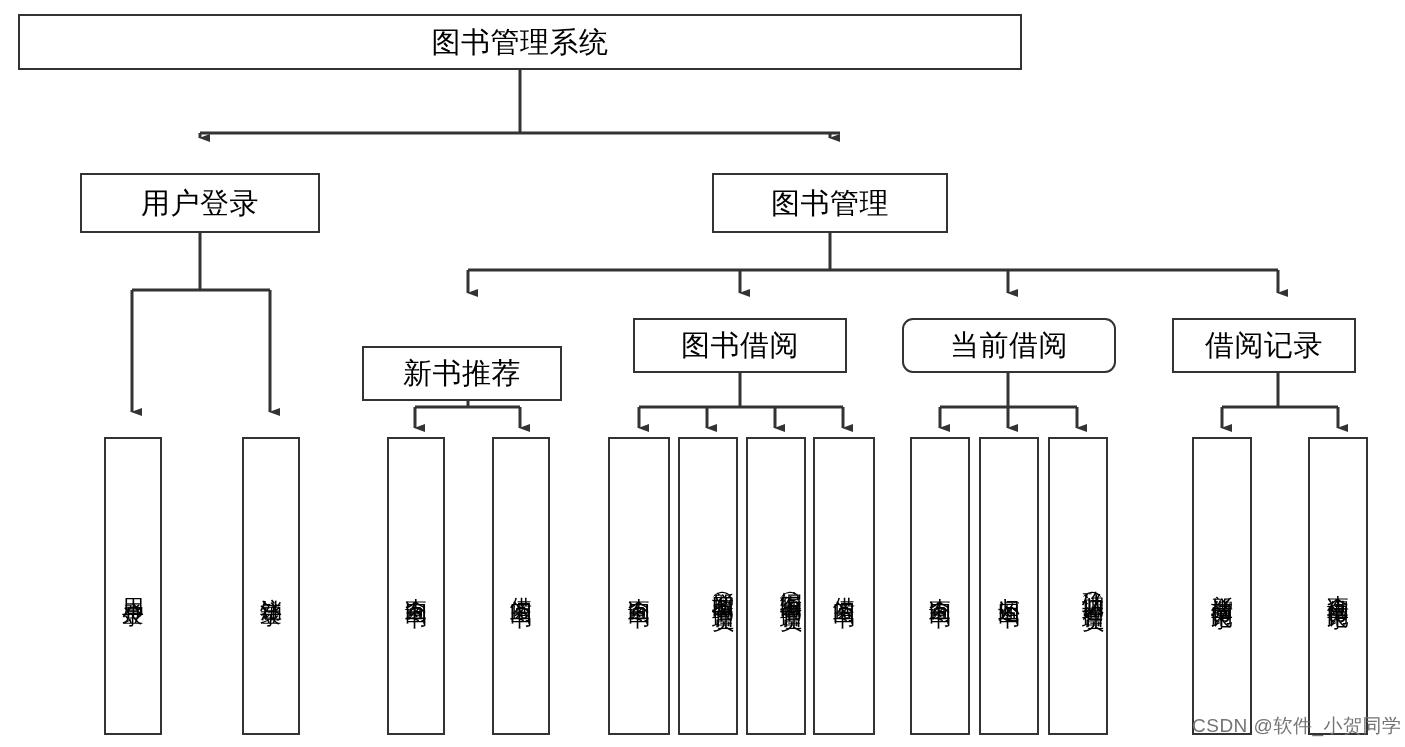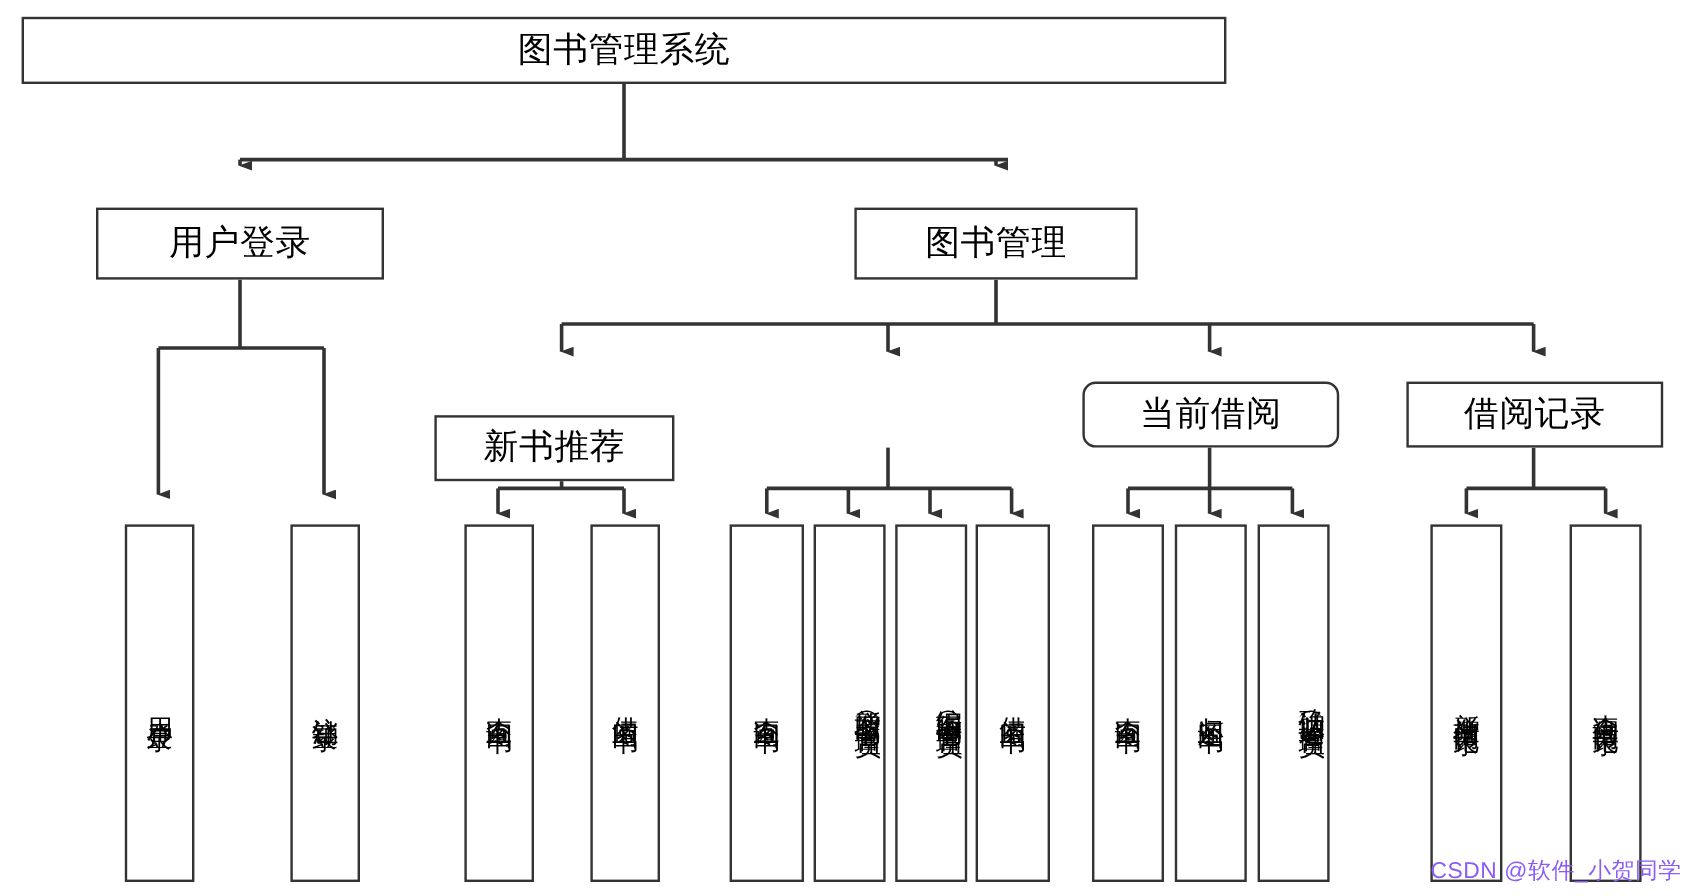--- a/index.html
+++ b/index.html
@@ -51,21 +51,21 @@
     align-items: flex-start;
     justify-content: center;
   }
   .node-box.vert .vtext {
     writing-mode: vertical-rl;
     text-orientation: upright;
     white-space: nowrap;
   }
   .watermark {
     position: absolute;
-    color: #8b5cf6;
+    color: #737373;
     font-size: 19px;
     letter-spacing: 0.5px;
     white-space: nowrap;
     user-select: none;
   }
 </style>
 </head>
 <body>
 
 <div id="diagram-root">
@@ -121,24 +121,25 @@
   </svg>
 
   <div class="node-box horiz" style="left:18px; top:14px; width:1004px; height:56px;">图书管理系统</div>
 
   <div class="node-box horiz" style="left:80px; top:173px; width:240px; height:60px;">用户登录</div>
 
   <div class="node-box horiz" style="left:712px; top:173px; width:236px; height:60px;">图书管理</div>
 
   <div class="node-box horiz" style="left:362px; top:306px; width:200px; height:55px;margin-top:40px;">新书推荐</div>
 
+  <div class="node-box horiz" style="left:633px; top:318px; width:214px; height:55px;">图书借阅</div>
 
   <div class="node-box horiz" style="left:902px; top:318px; width:214px; height:55px;border-radius:11px;">当前借阅</div>
 
-  <div class="node-box horiz" style="left:1172px; top:318px; width:214px; height:55px;">借阅记录</div>
+  <div class="node-box horiz" style="left:1172px; top:318px; width:184px; height:55px;">借阅记录</div>
 
   <div class="node-box vert" style="left:104px; top:437px; width:58px; height:298px;">
     <span class="vtext">用户登录</span>
   </div>
 
   <div class="node-box vert" style="left:242px; top:437px; width:58px; height:298px;">
     <span class="vtext">注销登录</span>
   </div>
 
   <div class="node-box vert" style="left:387px; top:437px; width:58px; height:298px;">

